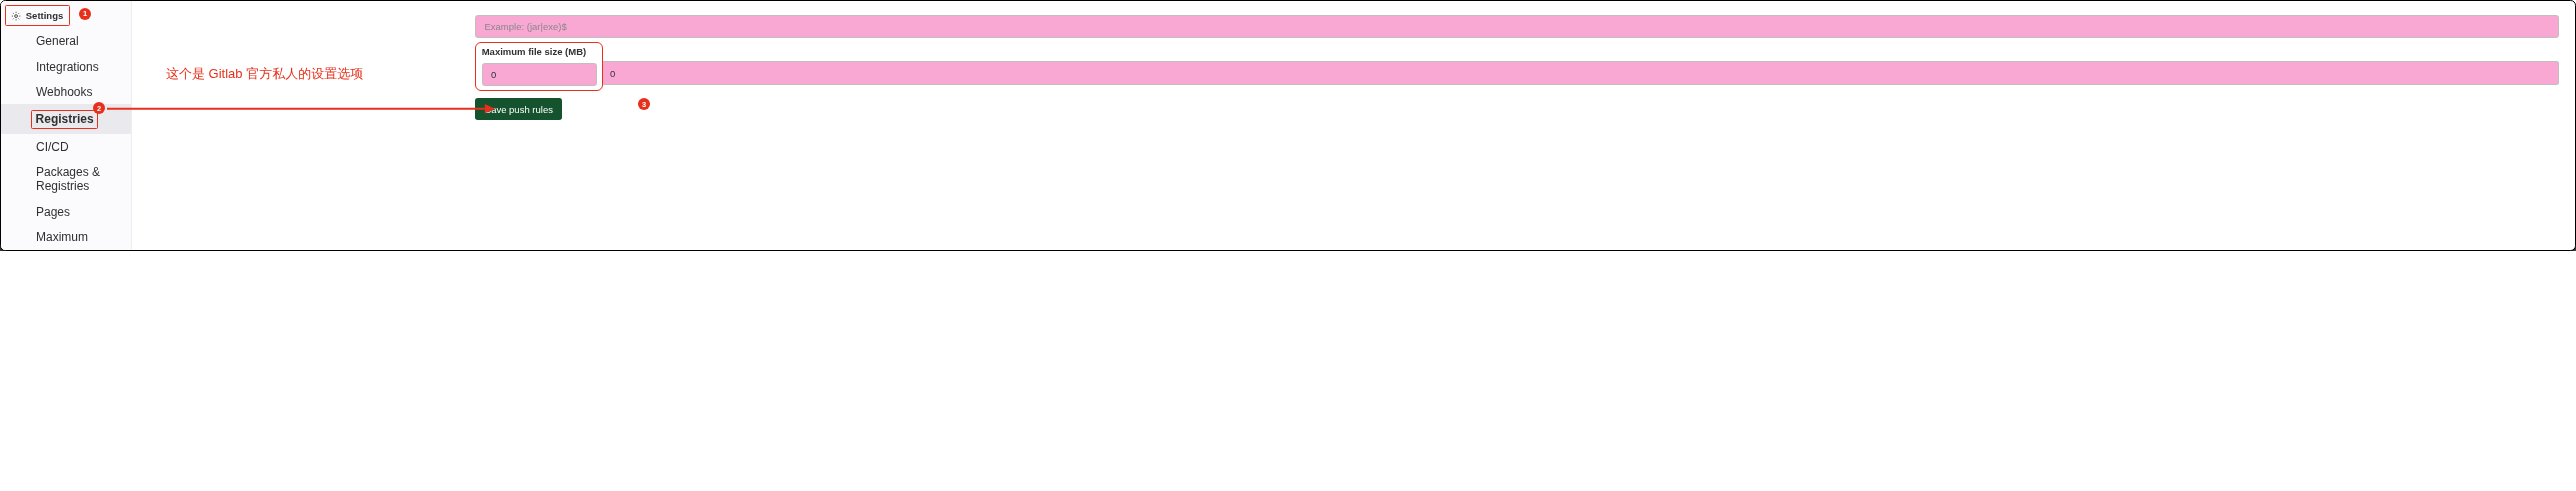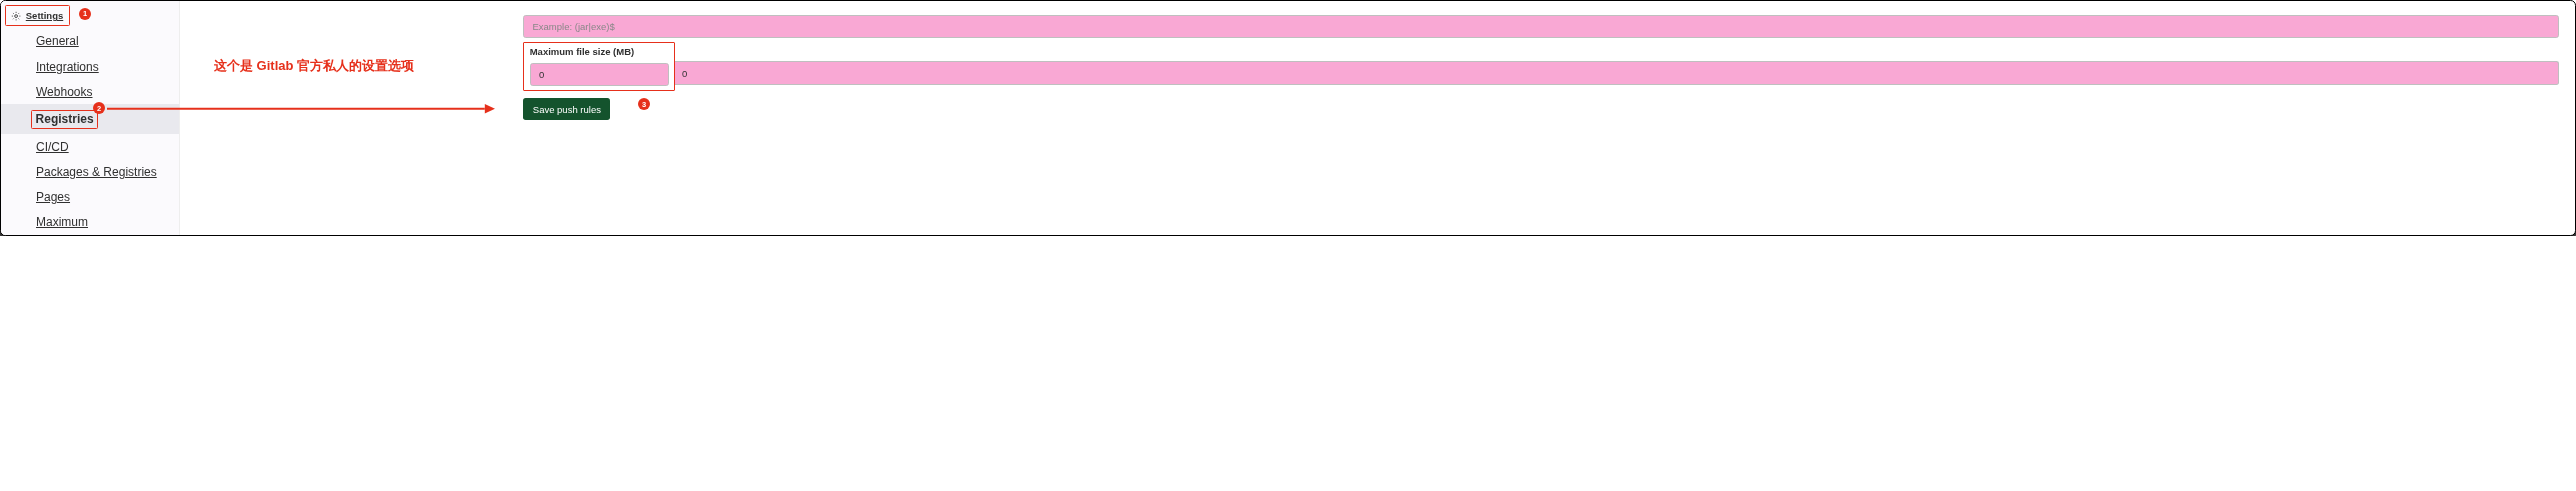--- a/index.html
+++ b/index.html
@@ -13,26 +13,25 @@
     width: 100%;
     min-height: 191px;
     border: 1.4px solid #000;
     border-radius: 5.4px;
     box-shadow: 0 4.1px 0 rgba(0,0,0,0.8);
     position: relative;
     overflow: hidden;
     background: #fff;
   }
   .sidebar {
-    width: 179px;
+    width: 131px;
     background: #fbfafd;
     border-right: 0.7px solid #eee;
     padding-top: 2.7px;
     flex-shrink: 0;
-    text-decoration: underline;
   }
   .sb-header {
     display: flex;
     align-items: center;
     gap: 4.1px;
     padding: 4.1px 5.4px;
     margin: 1.4px 4.1px 2.7px 4.1px;
     font-weight: 700;
     font-size: 9.5px;
     border: 1.4px solid #e6301b;
@@ -57,24 +56,24 @@
     border-radius: 1.4px;
     margin-left: -4.8px;
     display: inline-block;
   }
   .middle {
     flex: 0 0 327px;
     position: relative;
   }
   .anno-text {
     position: absolute;
-    top: 56px;
+    top: 64px;
     left: 34px;
     color: #e6301b;
-    font-weight: 700;
+    font-weight: 400;
     font-size: 13px;
     white-space: nowrap;
   }
   .main {
     flex: 1;
     padding: 13.6px 16.3px 6.8px 16.3px;
   }
   .label {
     font-weight: 700;
     font-size: 9.5px;
@@ -94,26 +93,26 @@
   .text-input::placeholder { color: #888; }
   .help {
     font-size: 8.9px;
     color: #626168;
     margin-bottom: 12.3px;
     line-height: 1.5;
   }
   .help a { color: #1f75cb; text-decoration: none; }
   .boxed-heading {
     border: 1.4px solid #e6301b;
-    border-radius: 1px;
+    border-radius: 6px;
     padding: 2.7px 5.4px 4.1px 5.4px;
     display: inline-block;
     margin-bottom: 0;
     position: relative;
-    width: 152px;
+    width: 128px;
   }
   .boxed-heading .label { margin-bottom: 5.4px; }
   .maxsize-row {
     display: flex;
     align-items: flex-start;
     gap: 0;
     margin-bottom: 2.7px;
   }
   .maxsize-input-wrap {
     flex: 1;

